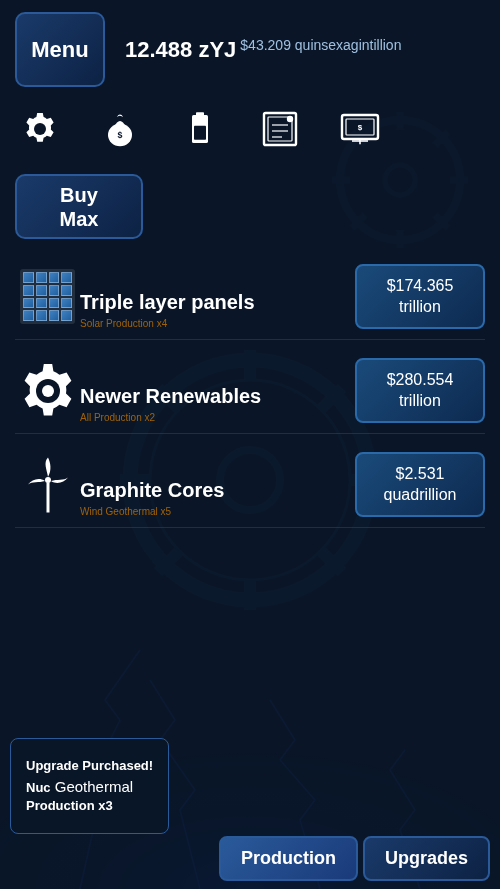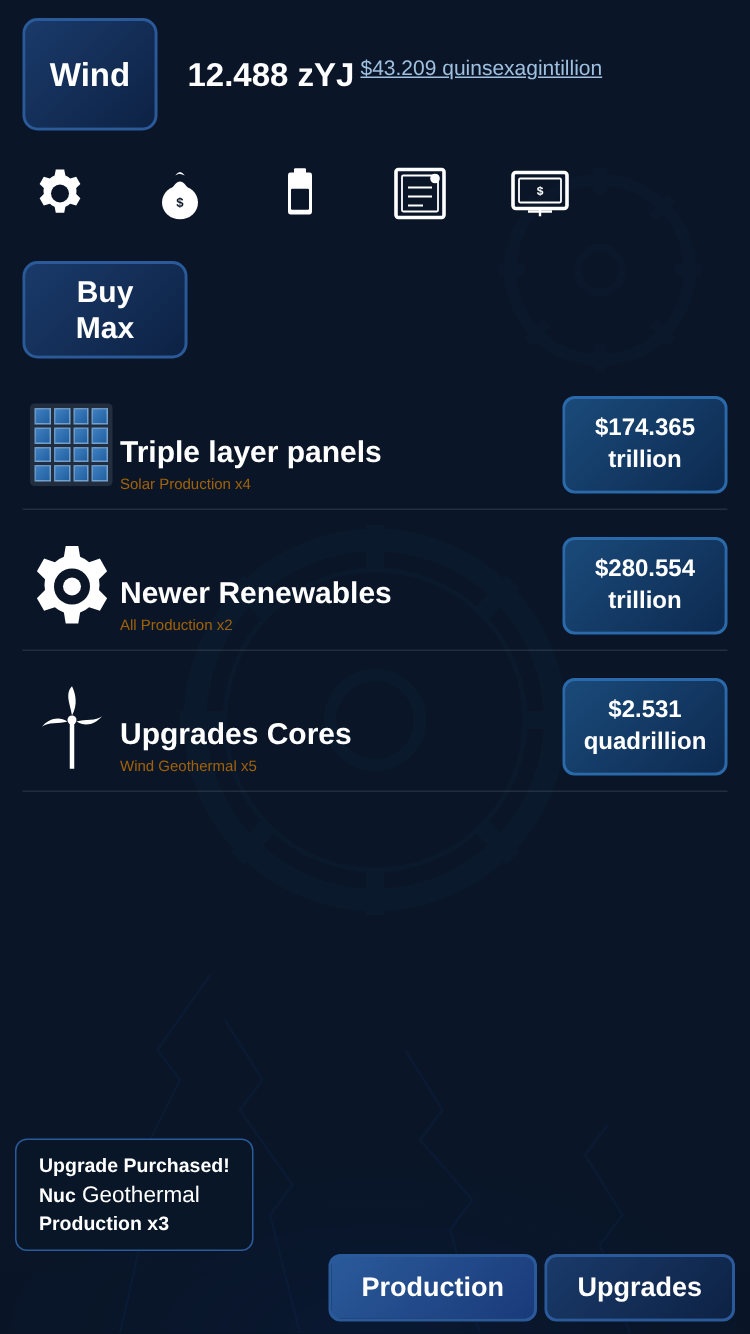--- a/index.html
+++ b/index.html
@@ -60,21 +60,20 @@
 
     .currency-primary {
       font-size: 22px;
       font-weight: bold;
       color: white;
     }
 
     .currency-secondary {
       font-size: 14px;
       color: #a0c0e0;
-      text-decoration: underline;
     }
 
     
     .nav-icons {
       display: flex;
       align-items: center;
       padding: 5px 15px 15px;
       gap: 30px;
     }
 
@@ -99,21 +98,21 @@
       padding: 5px 15px 15px;
     }
 
     .buy-max-button {
       background: linear-gradient(135deg, #1a3a6a, #0d2244);
       border: 2px solid #2a5a9a;
       border-radius: 10px;
       color: white;
       font-size: 20px;
       font-weight: bold;
-      width: 110px;
+      width: 128px;
       height: 65px;
       cursor: pointer;
       display: flex;
       align-items: center;
       justify-content: center;
       text-align: center;
       line-height: 1.2;
     }
 
     
@@ -162,41 +161,41 @@
       font-size: 10px;
       color: #a16207;
     }
 
     .upgrade-price {
       background: linear-gradient(135deg, #1a4a7a, #0d2a50);
       border: 2px solid #2a6aaa;
       border-radius: 8px;
       color: white;
       font-size: 16px;
-      font-weight: bold;
-      width: 110px;
+      font-weight: normal;
+      width: 130px;
       height: 65px;
       display: flex;
       align-items: center;
       justify-content: center;
       text-align: center;
       line-height: 1.3;
       cursor: pointer;
       flex-shrink: 0;
     }
 
     
     .bottom-notification {
       position: absolute;
       bottom: 55px;
       left: 10px;
       background: rgba(10, 22, 40, 0.95);
       border: 1px solid #2a5a9a;
       border-radius: 8px;
-      padding: 8px 15px;
+      padding: 18px 15px;
       font-size: 13px;
       font-weight: bold;
       color: white;
       line-height: 1.4;
       max-width: 220px;
     }
 
     
     .bottom-tabs {
       position: absolute;
@@ -293,21 +292,21 @@
       <polyline points="200,889 180,810 195,790 160,740 175,720 150,680"></polyline>
       <polyline points="320,889 300,820 315,800 280,760 295,740 270,700"></polyline>
       <polyline points="420,889 400,830 415,810 390,770 405,750"></polyline>
     </g>
   </svg>
 </div>
 
 <div class="content">
 
   <div class="header">
-    <button class="menu-button">Wind</button>
+    <button class="menu-button">Menu</button>
     <div class="currency-display">
       <div class="currency-primary">12.488 zYJ</div>
       <div class="currency-secondary">$43.209 quinsexagintillion</div>
     </div>
   </div>
 
   <div class="nav-icons">
 
     <div class="nav-icon">
       <svg viewBox="0 0 100 100">
@@ -413,21 +412,21 @@
           <rect x="47" y="55" width="6" height="60" fill="white"></rect>
 
           <circle cx="50" cy="50" r="6" fill="white"></circle>
 
           <path d="M50,44 C48,30 40,15 50,5 C55,15 58,30 50,44z" fill="white"></path>
           <path d="M56,52 C68,48 82,52 90,45 C82,55 68,60 56,52z" fill="white"></path>
           <path d="M44,52 C32,56 18,52 10,59 C18,49 32,44 44,52z" fill="white"></path>
         </svg>
       </div>
       <div class="upgrade-info">
-        <div class="upgrade-name">Upgrades Cores</div>
+        <div class="upgrade-name">Graphite Cores</div>
         <div class="upgrade-desc">Wind Geothermal x5</div>
       </div>
       <button class="upgrade-price">$2.531<br>quadrillion</button>
     </div>
 
   </div>
 
   <div class="bottom-notification">
     <div>Upgrade Purchased!<br>Nuc<span style="font-size:15px;font-weight:normal;"> Geothermal</span><br>Production x3</div>
   </div>

